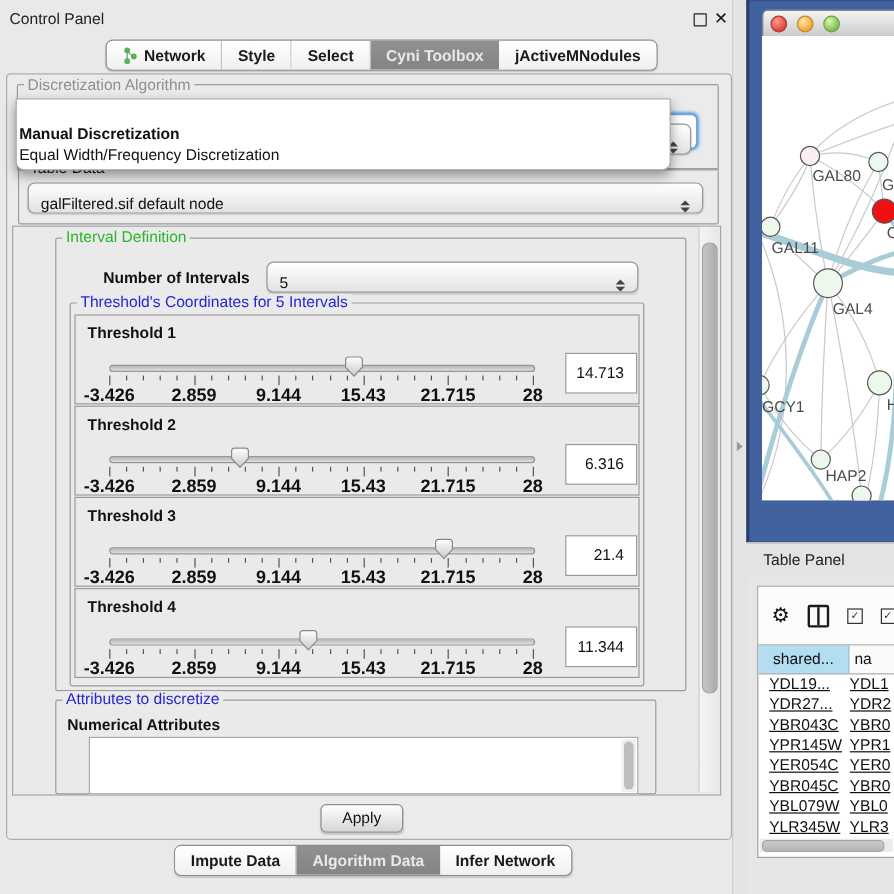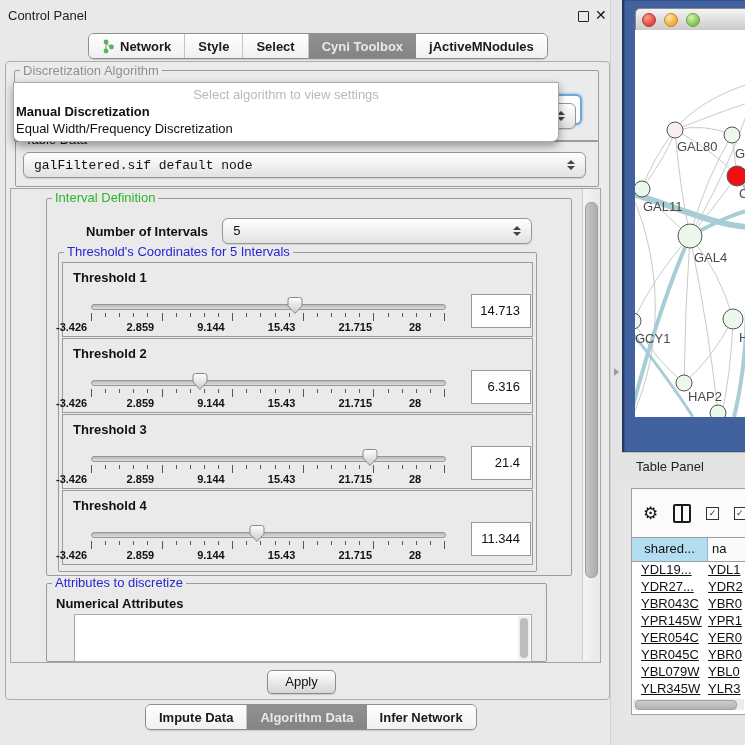--- a/index.html
+++ b/index.html
@@ -42,22 +42,22 @@
   #alg-popup{left:13px;top:82px;width:544px;height:58px;background:#fff;
        border:1px solid #a9a9a9;border-radius:0 0 7px 7px;
        box-shadow:0 4px 10px rgba(0,0,0,.38);z-index:50;}
   #alg-popup .ph{position:absolute;left:0;top:4px;width:100%;text-align:center;color:#b9b9b9;}
   #alg-popup .item{position:absolute;left:2px;white-space:nowrap;}
 
   
   #td-group{left:15px;top:140px;width:582px;height:45px;}
   #td-label{left:22px;top:133px;color:#111;}
   .combo{position:absolute;height:24px;background:linear-gradient(#ffffff,#e2e2e2);
-       border:1px solid #979797;border-radius:6px;display:flex;align-items:center;
-       padding:0 10px;box-shadow:0 1px 1px rgba(0,0,0,.12);font-family:Liberation Mono, monospace;}
+       border:1px solid #979797;border-radius:6px;display:flex;align-items:flex-end;
+       padding:0 10px;box-shadow:0 1px 1px rgba(0,0,0,.12);}
   .combo .spin{margin-left:auto;display:flex;flex-direction:column;gap:2px;}
   .combo .spin i{display:block;width:0;height:0;border-left:4px solid transparent;
        border-right:4px solid transparent;}
   .combo .spin i.up{border-bottom:4px solid #444;}
   .combo .spin i.dn{border-top:4px solid #444;}
   #td-combo{left:23px;top:152px;width:541px;}
 
   
   #scrollpanel{left:10px;top:188px;width:589px;height:473px;background:#eaeaea;
        border:1px solid #a5a5a5;overflow:hidden;}
@@ -73,22 +73,22 @@
   #thr-group{left:58px;top:252px;width:477px;height:318px;}
   #thr-label{left:64px;top:245px;color:#2626d2;}
 
   .thr-panel{position:absolute;left:62px;width:469px;height:73px;background:#eaeaea;
        border:1px solid #9b9b9b;}
   .thr-panel .tlabel{position:absolute;left:10px;top:7px;font-weight:bold;}
   .thr-panel .track{position:absolute;left:28px;top:41px;width:353px;height:4px;
        background:linear-gradient(#b8b8b8,#dedede);border:1px solid #979797;border-radius:3px;}
   .thr-panel .thumbsvg{position:absolute;top:33px;}
   .thr-panel .tick{position:absolute;width:1px;background:#555;}
-  .thr-panel .ticklabel{position:absolute;top:58px;width:70px;
-       font-size:11px;font-weight:bold;color:#111;}
+  .thr-panel .ticklabel{position:absolute;top:58px;width:70px;text-align:center;
+       font-size:15px;font-weight:bold;color:#111;}
   .thr-panel .val{position:absolute;left:408px;top:31px;width:48px;height:32px;
        background:#fff;border:1px solid #999;text-align:right;line-height:32px;padding-right:10px;}
 
   
   #attr-group{left:46px;top:583px;width:499px;height:77px;}
   #attr-label{left:52px;top:576px;color:#2626d2;}
   #attr-sub{left:56px;top:596px;font-weight:bold;}
   #attr-list{left:74px;top:614px;width:456px;height:46px;background:#fff;
        border:1px solid #a8a8a8;overflow:hidden;}
   #attr-list .row{padding:0 0 0 8px;line-height:15px;white-space:nowrap;}
@@ -191,21 +191,20 @@
 <div class="abs" id="alg-combo-frag">
   <div class="combo spin" style="position:absolute;right:4px;top:7px">
     <div class="spin">
         <i class="up"></i>
         <i class="dn"></i>
       </div>
   </div>
 </div>
 
 <div class="abs" id="alg-popup">
-  <div class="ph">Select algorithm to view settings</div>
 <div class="item" style="top: 21px; font-weight: bold;">Manual Discretization</div>
     <div class="item" style="top: 38px;">Equal Width/Frequency Discretization</div>
   </div>
 
 <div class="abs groupbox" id="td-group"></div>
 <div class="abs grouplabel" id="td-label">Table Data</div>
 <div class="abs combo" id="td-combo">
   <span>galFiltered.sif default node</span>
   <span class="spin">
       <i class="up"></i>

